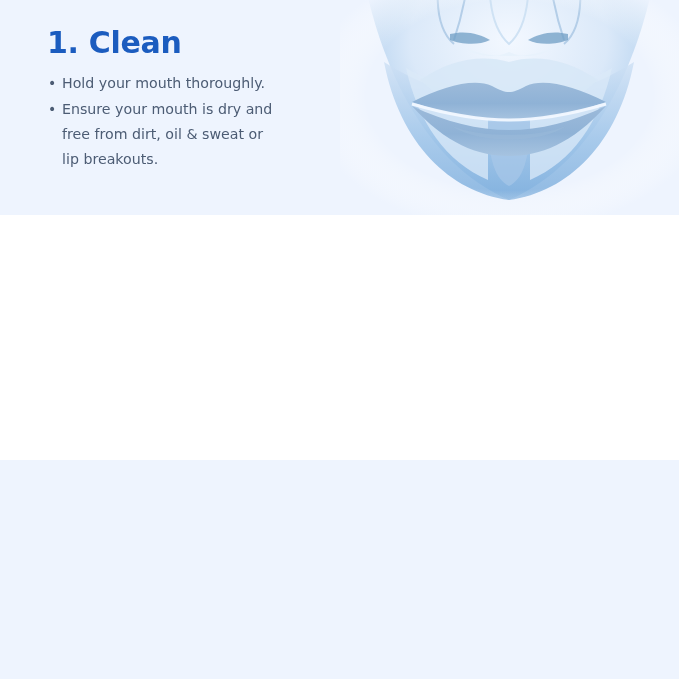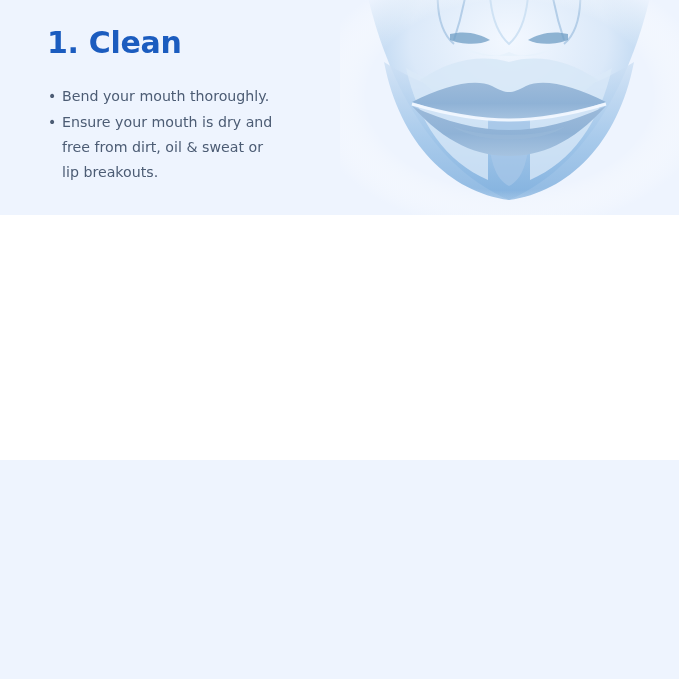--- a/index.html
+++ b/index.html
@@ -17,21 +17,21 @@
   #panel-peel{top:215px;height:245px;background:#ffffff;}
   #panel-apply{top:460px;height:219px;background:#eef4fe;}
 
   
   .textblock{position:absolute;}
   #text-clean{left:47px;top:27px;width:265px;}
   #text-peel{left:344px;top:248px;width:300px;}
 
   .heading{
     font-size:30px;font-weight:bold;color:#1b5cbf;
-    letter-spacing:-0.3px;margin:0 0 25px 0;line-height:1.05;
+    letter-spacing:-0.3px;margin:0 0 12px 0;line-height:1.05;
     font-family:"DejaVu Sans", sans-serif;
   }
   #text-peel .heading{margin-bottom:10px;}
 
   .bullets{list-style:none;margin:0;padding:0;}
   .bullets li{
     position:relative;
     color:#4c5c74;
     font-size:14.2px;
     line-height:25px;
@@ -117,21 +117,21 @@
         <path d="M228 40 C212 36 198 40 188 46 C200 52 218 50 228 46 Z" fill="#6f9ec4" opacity="0.75"></path>
         <path d="M150 2 C152 26 160 42 169 50 C178 42 186 26 188 2" fill="none" stroke="#cfe2f4" stroke-width="2"></path>
 
         <rect x="0" y="0" width="339" height="226" fill="url(#edgeFade)"></rect>
       </svg>
     </div>
 
     <div class="textblock" id="text-clean">
       <h2 class="heading">1. Clean</h2>
       <ul class="bullets">
-        <li><span class="dot">•</span><span>Bend your mouth thoroughly.</span></li>
+        <li><span class="dot">•</span><span>Hold your mouth thoroughly.</span></li>
         <li><span class="dot">•</span><span>Ensure your mouth is dry and
 free from dirt, oil &amp; sweat or
 lip breakouts.</span></li>
       </ul>
     </div>
   </section>
 
   <section class="panel" id="panel-peel">
 
     <div class="art" id="art-peel">

